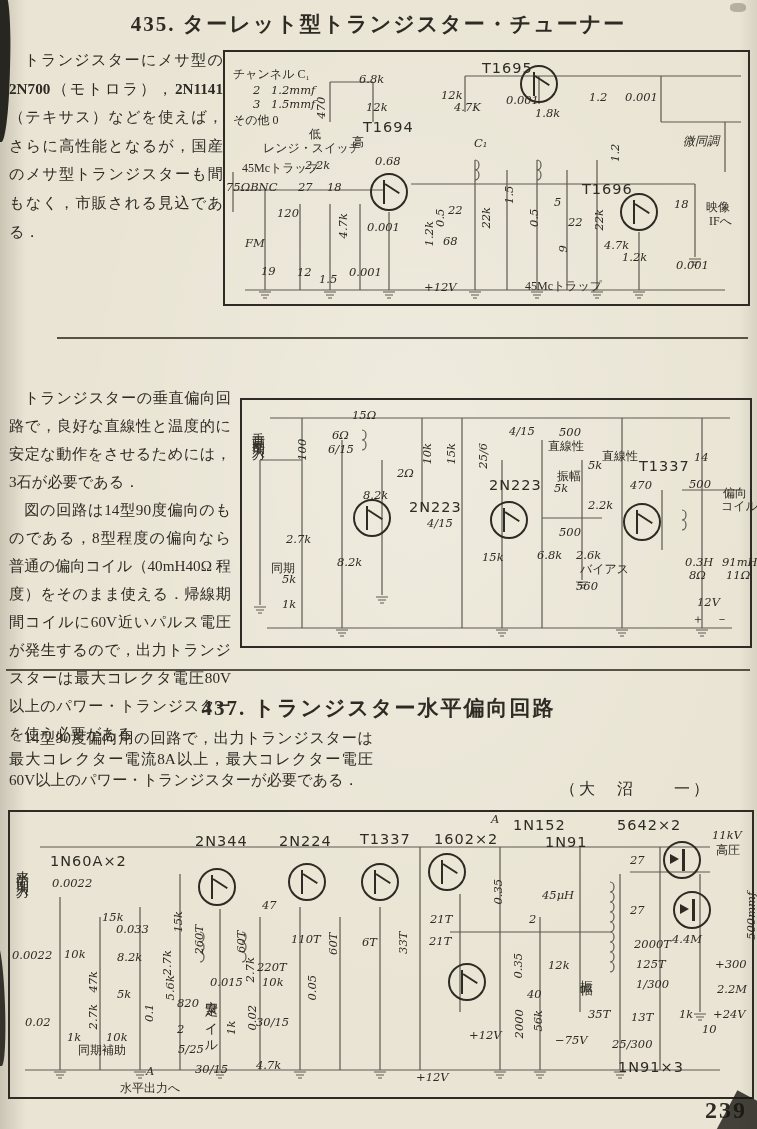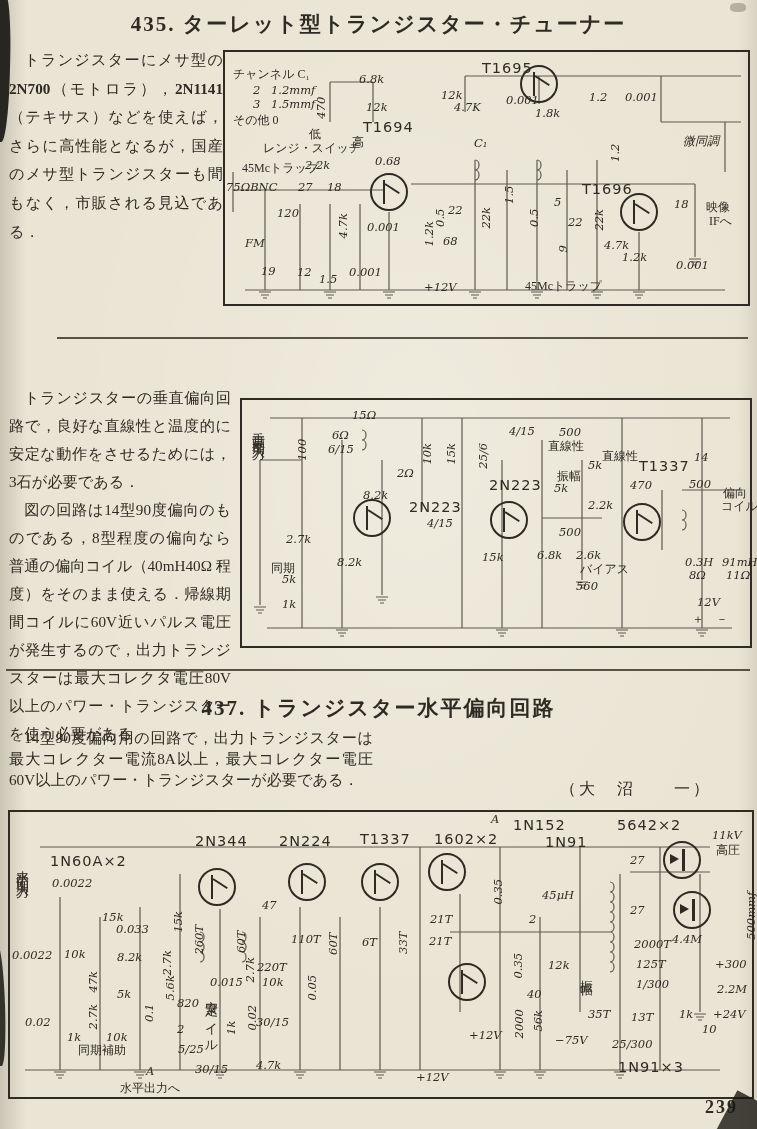--- a/index.html
+++ b/index.html
@@ -46,21 +46,21 @@
              background:#2e2b24;transform:rotate(33deg);transform-origin:left center;}
   .tr.tube::before{left:17px;top:6px;bottom:6px;width:2.6px;}
   .tr.tube::after{width:0;height:0;background:none;transform:none;
              border-left:9px solid #2e2b24;border-top:5px solid transparent;
              border-bottom:5px solid transparent;left:5px;top:11px;}
   .smudge{position:absolute;background:#191813;z-index:5;}
   .sm1{left:-5px;top:-6px;width:15px;height:148px;border-radius:0 45% 45% 0;transform:rotate(1.5deg);opacity:.92;}
   .sm2{left:-6px;top:944px;width:11px;height:122px;border-radius:0 50% 50% 0;transform:rotate(-2deg);opacity:.85;}
   .sm3{left:724px;top:1100px;width:52px;height:44px;transform:rotate(28deg);opacity:.8;}
   .sm4{left:730px;top:3px;width:16px;height:9px;opacity:.25;border-radius:40%;}
-  .pageno{position:absolute;left:705px;top:1097px;font-size:18px;font-weight:bold;letter-spacing:2px;}
+  .pageno{position:absolute;left:705px;top:1097px;font-size:24px;font-weight:bold;letter-spacing:2px;}
 </style>
 </head>
 <body>
 
 <div class="sheet">
 
   <div class="smudge sm1"></div>
   <div class="smudge sm2"></div>
   <div class="smudge sm3"></div>
   <div class="smudge sm4"></div>

